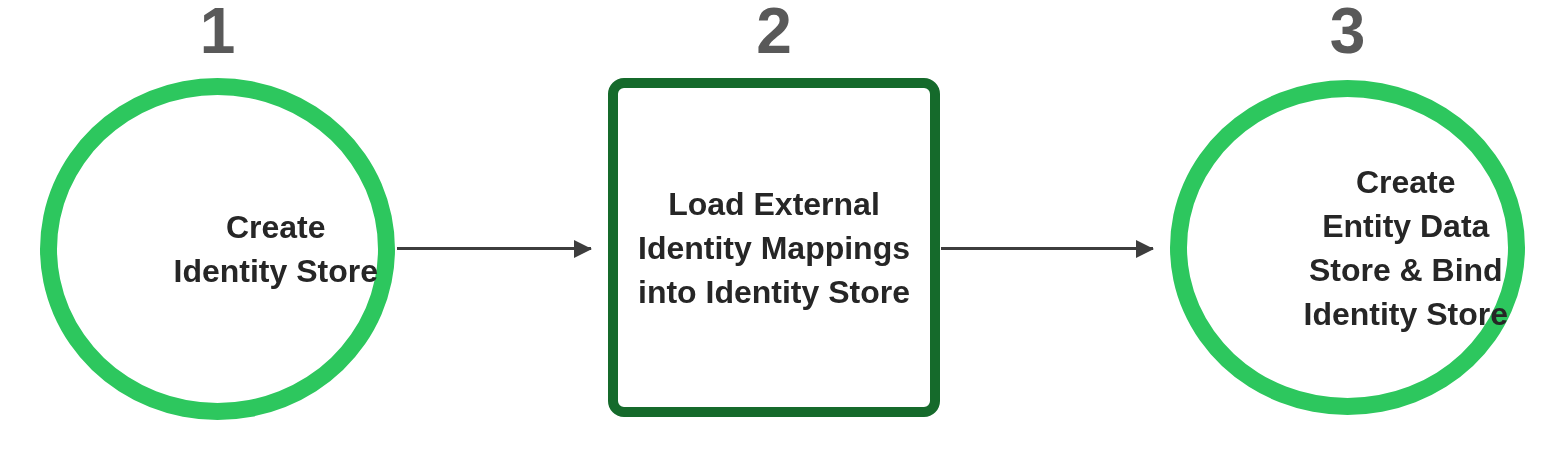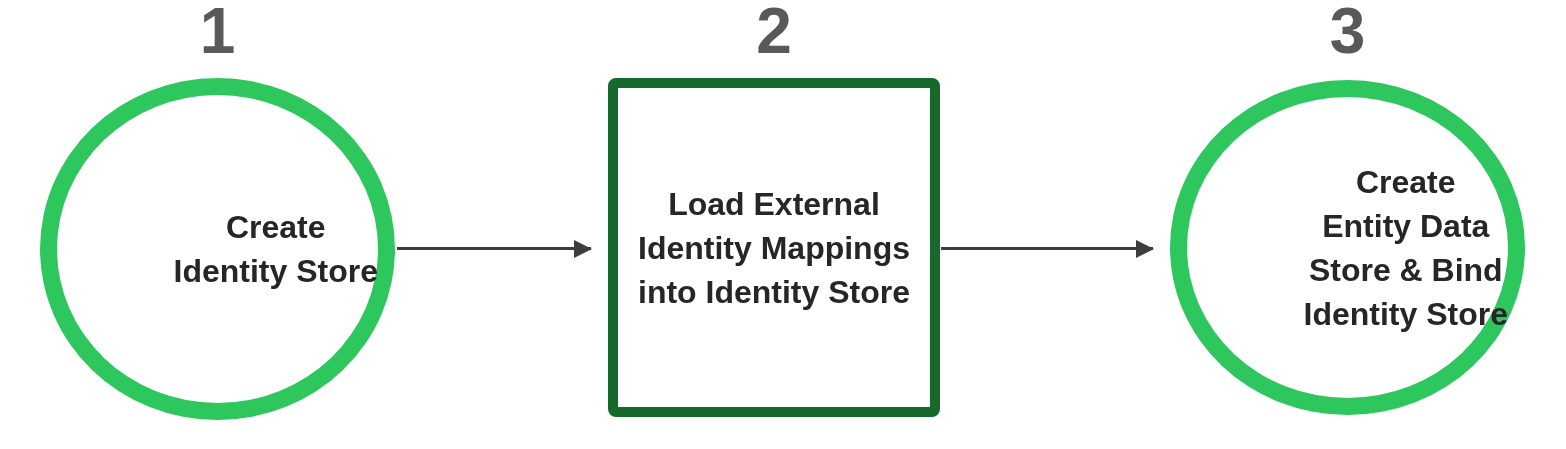--- a/index.html
+++ b/index.html
@@ -32,21 +32,21 @@
     background:#ffffff;
     display:flex;align-items:center;justify-content:center;
     box-sizing:border-box;
   }
   .circle{border:17px solid var(--circle-green);border-radius:50%;justify-content:flex-end;}
   .c1{left:40px;top:78px;width:355px;height:342px;}
   .c3{left:1170px;top:80px;width:355px;height:335px;}
   .box{
     left:608px;top:78px;width:332px;height:339px;
     border:10px solid var(--box-green);
-    border-radius:8px;
+    border-radius:16px;
   }
   .shape-label{
     white-space:pre-line;
     text-align:center;
     font-size:32px;line-height:44px;font-weight:700;
     color:var(--text-dark);
   }
   .arrow{
     position:absolute;top:247px;height:3px;
     background:var(--arrow-gray);

